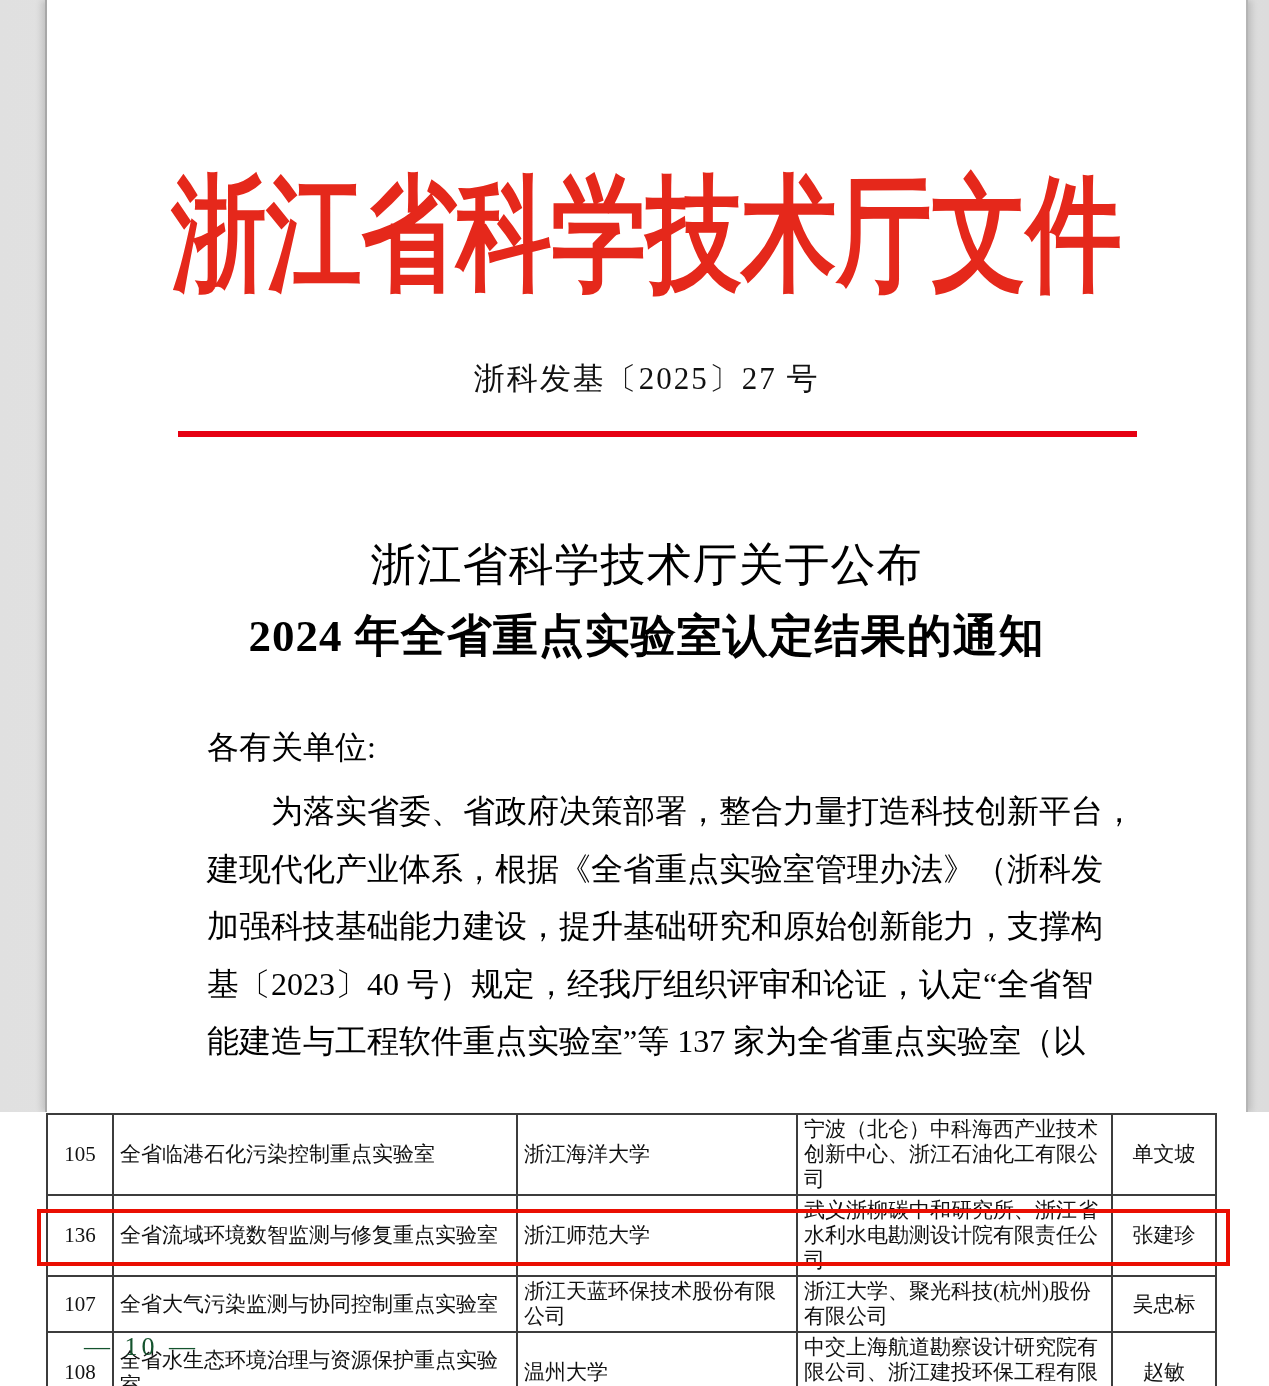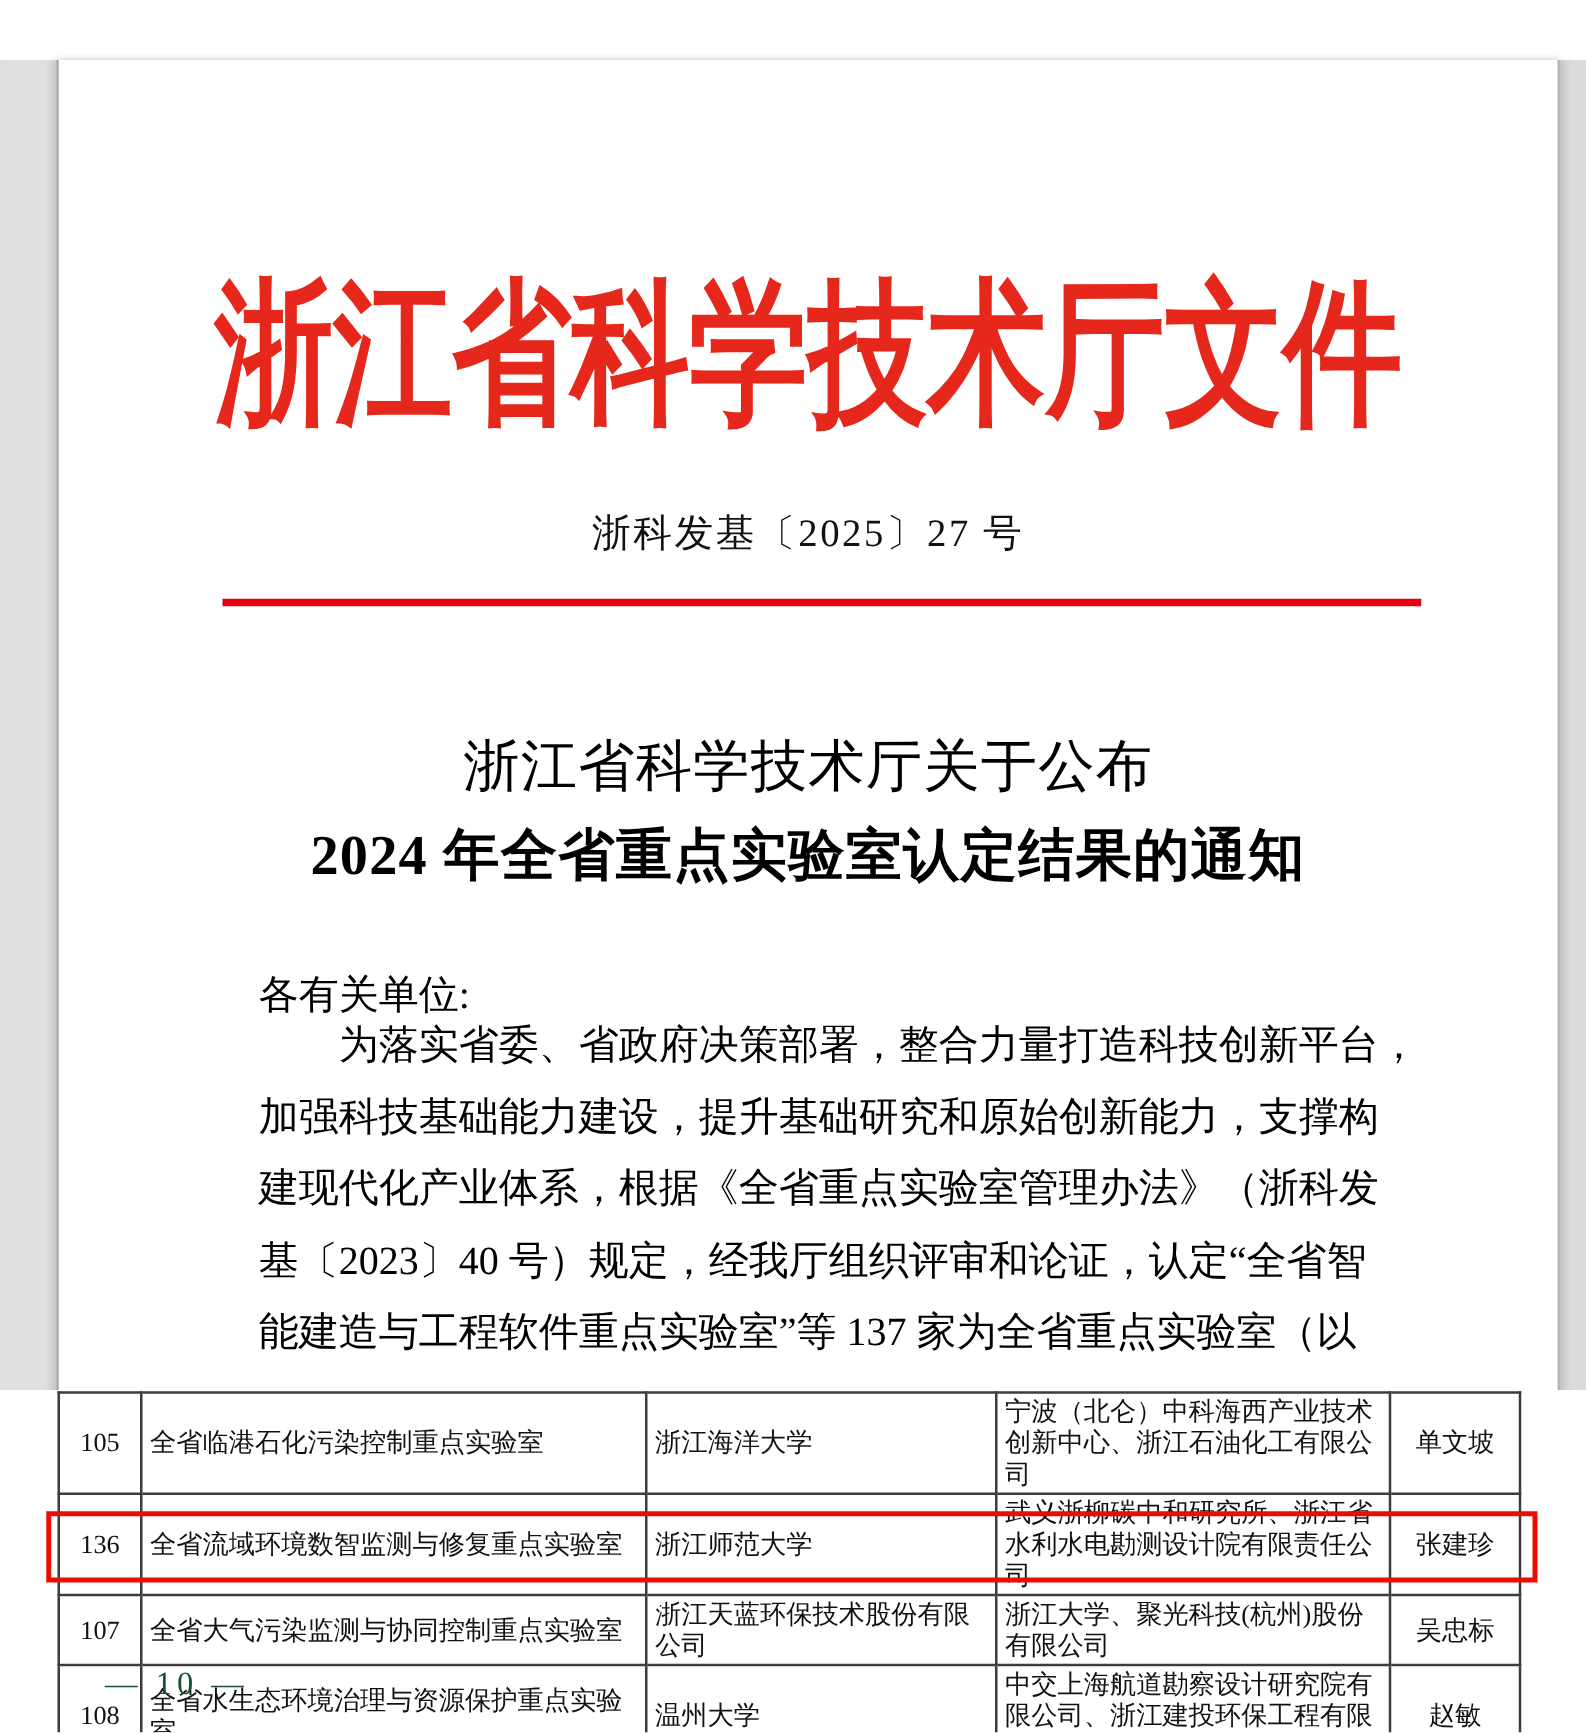--- a/index.html
+++ b/index.html
@@ -11,21 +11,20 @@
     overflow: hidden;
     font-family: "Liberation Serif", serif;
     color: #1a1a1a;
   }
 
   
   .doc-section {
     position: absolute; left: 0; top: 0;
     width: 1269px; height: 1112px;
     background: linear-gradient(to right, #e0e0e0 0%, #e6e6e6 45%, #dcdcdc 100%);
-    margin-top: 48px;
   }
   .page {
     position: absolute; left: 45px; top: 0;
     width: 1203px; height: 1112px;
     background: #ffffff;
     border-left: 2px solid #a8a8a8;
     border-right: 2px solid #b5b5b5;
     box-shadow: -4px 0 6px rgba(0,0,0,0.12), 4px 0 6px rgba(0,0,0,0.12);
     box-sizing: border-box;
   }
@@ -66,21 +65,21 @@
     width: 100%; text-align: center;
     font-size: 45px; font-weight: bold; color: #000;
     letter-spacing: 1px;
     white-space: nowrap;
   }
   .salutation {
     position: absolute; left: 160px; top: 726px;
     font-size: 32px; color: #000;
   }
   .body-lines {
-    position: absolute; left: 160px; top: 766px;
+    position: absolute; left: 160px; top: 790px;
     width: 940px;
   }
   .body-line {
     height: 57.5px;
     font-size: 32px;
     color: #000;
     white-space: nowrap;
   }
   .body-line.indent { padding-left: 64px; }
 
@@ -143,22 +142,22 @@
       <div class="red-rule"></div>
 
       <div class="notice-title-1">浙江省科学技术厅关于公布</div>
 
       <div class="notice-title-2">2024 年全省重点实验室认定结果的通知</div>
 
       <div class="salutation">各有关单位:</div>
 
       <div class="body-lines">
         <div class="body-line indent">为落实省委、省政府决策部署，整合力量打造科技创新平台，</div>
+        <div class="body-line">建现代化产业体系，根据《全省重点实验室管理办法》（浙科发</div>
         <div class="body-line">加强科技基础能力建设，提升基础研究和原始创新能力，支撑构</div>
-        <div class="body-line">建现代化产业体系，根据《全省重点实验室管理办法》（浙科发</div>
         <div class="body-line">基〔2023〕40 号）规定，经我厅组织评审和论证，认定“全省智</div>
         <div class="body-line">能建造与工程软件重点实验室”等 137 家为全省重点实验室（以</div>
       </div>
 
     </div>
   </div>
 
   <div class="table-section">
     <table class="results">
       <colgroup>

